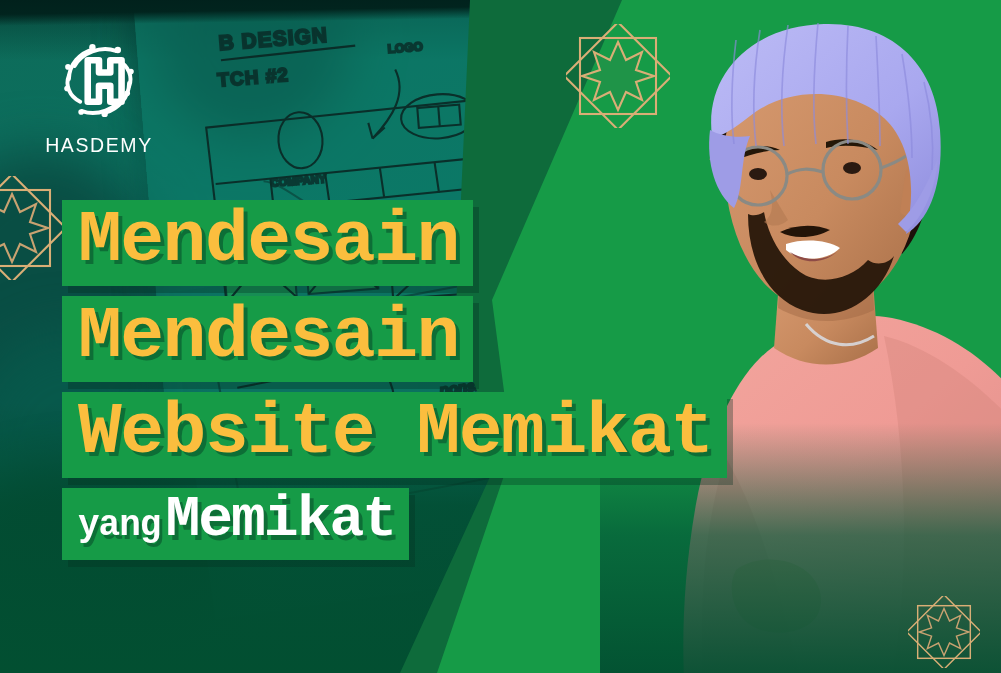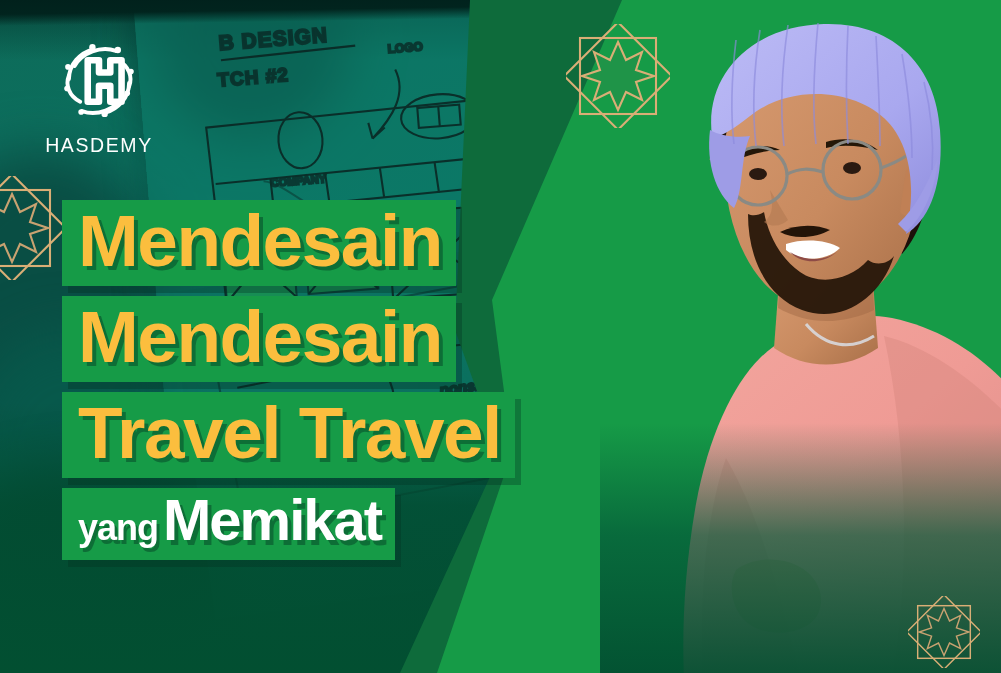--- a/index.html
+++ b/index.html
@@ -113,21 +113,21 @@
   .hl-row{display:block; margin-bottom:10px;}
   .hl-block{
     display:inline-block;
     background:#169b47;
     padding:6px 14px 10px 16px;
     box-shadow:6px 7px 0 rgba(2,48,30,.32);
     line-height:.96;
     white-space:nowrap;
   }
   .hl-text{
-    font-family:Liberation Sans, sans-serif;
+    font-family:Liberation Mono, monospace;
     font-weight:700;
     font-size:73px;
     letter-spacing:-1.5px;
     color:#fbbe3e;
     text-shadow:4px 4px 0 rgba(2,48,30,.42);
     display:inline-block;
     vertical-align:baseline;
   }
   .hl-row-4{margin-bottom:0;}
   .hl-small{
@@ -390,21 +390,21 @@
         <span class="hl-text">Mendesain</span>
       </span>
     </div>
     <div class="hl-row">
       <span class="hl-block">
         <span class="hl-text">Mendesain</span>
       </span>
     </div>
     <div class="hl-row">
       <span class="hl-block">
-        <span class="hl-text">Travel Travel</span>
+        <span class="hl-text">Website Memikat</span>
       </span>
     </div>
     <div class="hl-row hl-row-4">
       <span class="hl-block hl-block-4">
         <span class="hl-text hl-small">yang</span><span class="hl-text hl-big-white">Memikat</span>
       </span>
     </div>
   </div>
 
 </div>

